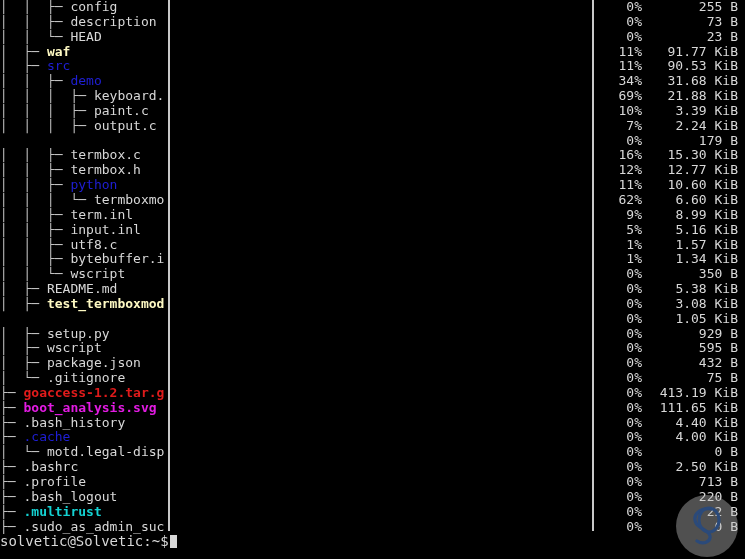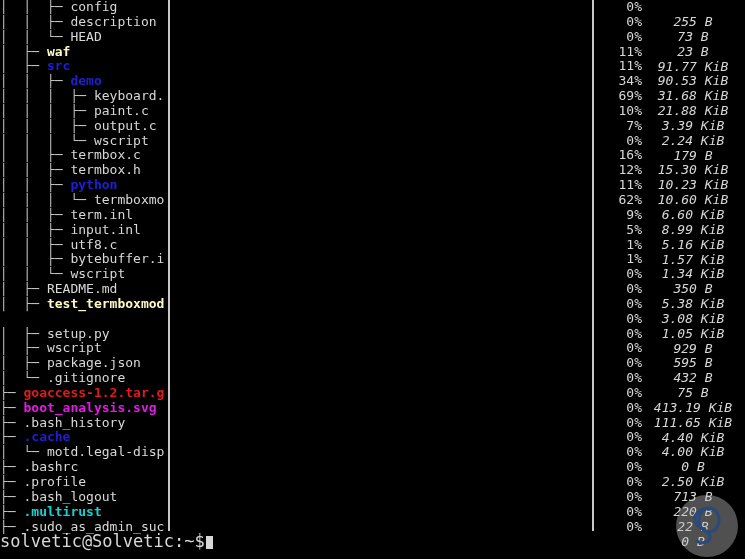--- a/index.html
+++ b/index.html
@@ -69,41 +69,40 @@
     position: absolute;
     left: 560px;
     top: 0;
     width: 82px;
     text-align: right;
     color: #d8d8d8;
   }
   .size-cell {
     position: absolute;
     left: 648px;
-    top: 15px;
+    top: 0;
     width: 90px;
-    text-align: center;
+    text-align: right;
     color: #d8d8d8;
-    font-style: italic;
   }
 
   
   .c-default { color: #d8d8d8; }
-  .c-dir     { color: #1f1fd6; font-weight: bold; }
+  .c-dir     { color: #1f1fd6; font-weight: normal; }
   .c-exec    { color: #fef9c3; font-weight: bold; }
   .c-archive { color: #e01b1b; font-weight: bold; }
   .c-image   { color: #e21be2; font-weight: bold; margin-top: 16px; }
   .c-cyan    { color: #14d2d2; font-weight: bold; }
 
   
   #prompt-line {
     position: absolute;
     left: 0;
     top: 533px;
-    font-size: 17px;
+    font-size: 14px;
     line-height: 16px;
     color: #d8d8d8;
     white-space: pre;
   }
   #cursor {
     display: inline-block;
     width: 7px;
     height: 13px;
     background: #d8d8d8;
     vertical-align: -2px;
@@ -140,23 +139,23 @@
   <div id="rows">
       <div class="row"><div class="name-cell"><span class="tree">│  │  ├─ </span><span class="fname c-default">config</span></div><div class="pct-cell">0%</div><div class="size-cell">255 B</div></div>
       <div class="row"><div class="name-cell"><span class="tree">│  │  ├─ </span><span class="fname c-default">description</span></div><div class="pct-cell">0%</div><div class="size-cell">73 B</div></div>
       <div class="row"><div class="name-cell"><span class="tree">│  │  └─ </span><span class="fname c-default">HEAD</span></div><div class="pct-cell">0%</div><div class="size-cell">23 B</div></div>
       <div class="row"><div class="name-cell"><span class="tree">│  ├─ </span><span class="fname c-exec">waf</span></div><div class="pct-cell">11%</div><div class="size-cell">91.77 KiB</div></div>
       <div class="row"><div class="name-cell"><span class="tree">│  ├─ </span><span class="fname c-dir">src</span></div><div class="pct-cell">11%</div><div class="size-cell">90.53 KiB</div></div>
       <div class="row"><div class="name-cell"><span class="tree">│  │  ├─ </span><span class="fname c-dir">demo</span></div><div class="pct-cell">34%</div><div class="size-cell">31.68 KiB</div></div>
       <div class="row"><div class="name-cell"><span class="tree">│  │  │  ├─ </span><span class="fname c-default">keyboard.</span></div><div class="pct-cell">69%</div><div class="size-cell">21.88 KiB</div></div>
       <div class="row"><div class="name-cell"><span class="tree">│  │  │  ├─ </span><span class="fname c-default">paint.c</span></div><div class="pct-cell">10%</div><div class="size-cell">3.39 KiB</div></div>
       <div class="row"><div class="name-cell"><span class="tree">│  │  │  ├─ </span><span class="fname c-default">output.c</span></div><div class="pct-cell">7%</div><div class="size-cell">2.24 KiB</div></div>
-      <div class="row"><div class="name-cell"><span class="tree">│  │  │  └─ </span><span class="fname c-default">wscript</span></div><div class="pct-cell">0%</div><div class="size-cell">179 B</div></div>
+      <div class="row"><div class="pct-cell">0%</div><div class="size-cell">179 B</div></div>
       <div class="row"><div class="name-cell"><span class="tree">│  │  ├─ </span><span class="fname c-default">termbox.c</span></div><div class="pct-cell">16%</div><div class="size-cell">15.30 KiB</div></div>
-      <div class="row"><div class="name-cell"><span class="tree">│  │  ├─ </span><span class="fname c-default">termbox.h</span></div><div class="pct-cell">12%</div><div class="size-cell">10.23 KiB</div></div>
+      <div class="row"><div class="name-cell"><span class="tree">│  │  ├─ </span><span class="fname c-default">termbox.h</span></div><div class="pct-cell">12%</div><div class="size-cell">12.77 KiB</div></div>
       <div class="row"><div class="name-cell"><span class="tree">│  │  ├─ </span><span class="fname c-dir">python</span></div><div class="pct-cell">11%</div><div class="size-cell">10.60 KiB</div></div>
       <div class="row"><div class="name-cell"><span class="tree">│  │  │  └─ </span><span class="fname c-default">termboxmo</span></div><div class="pct-cell">62%</div><div class="size-cell">6.60 KiB</div></div>
       <div class="row"><div class="name-cell"><span class="tree">│  │  ├─ </span><span class="fname c-default">term.inl</span></div><div class="pct-cell">9%</div><div class="size-cell">8.99 KiB</div></div>
       <div class="row"><div class="name-cell"><span class="tree">│  │  ├─ </span><span class="fname c-default">input.inl</span></div><div class="pct-cell">5%</div><div class="size-cell">5.16 KiB</div></div>
       <div class="row"><div class="name-cell"><span class="tree">│  │  ├─ </span><span class="fname c-default">utf8.c</span></div><div class="pct-cell">1%</div><div class="size-cell">1.57 KiB</div></div>
       <div class="row"><div class="name-cell"><span class="tree">│  │  ├─ </span><span class="fname c-default">bytebuffer.i</span></div><div class="pct-cell">1%</div><div class="size-cell">1.34 KiB</div></div>
       <div class="row"><div class="name-cell"><span class="tree">│  │  └─ </span><span class="fname c-default">wscript</span></div><div class="pct-cell">0%</div><div class="size-cell">350 B</div></div>
       <div class="row"><div class="name-cell"><span class="tree">│  ├─ </span><span class="fname c-default">README.md</span></div><div class="pct-cell">0%</div><div class="size-cell">5.38 KiB</div></div>
       <div class="row"><div class="name-cell"><span class="tree">│  ├─ </span><span class="fname c-exec">test_termboxmod</span></div><div class="pct-cell">0%</div><div class="size-cell">3.08 KiB</div></div>
       <div class="row"><div class="pct-cell">0%</div><div class="size-cell">1.05 KiB</div></div>

